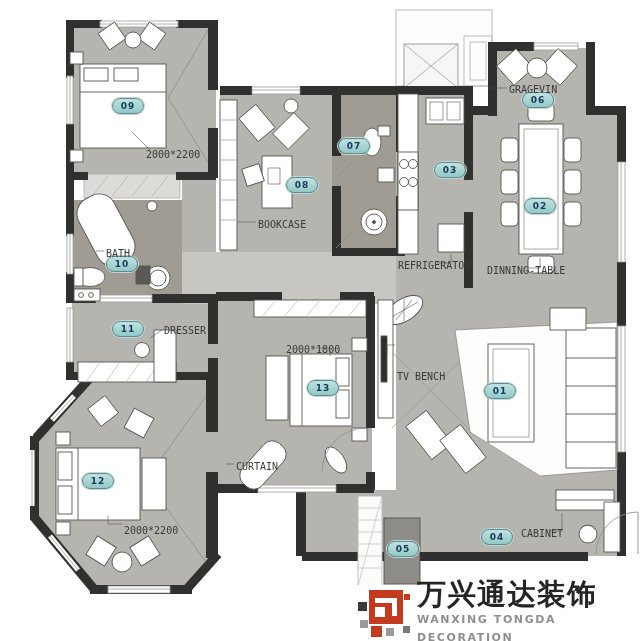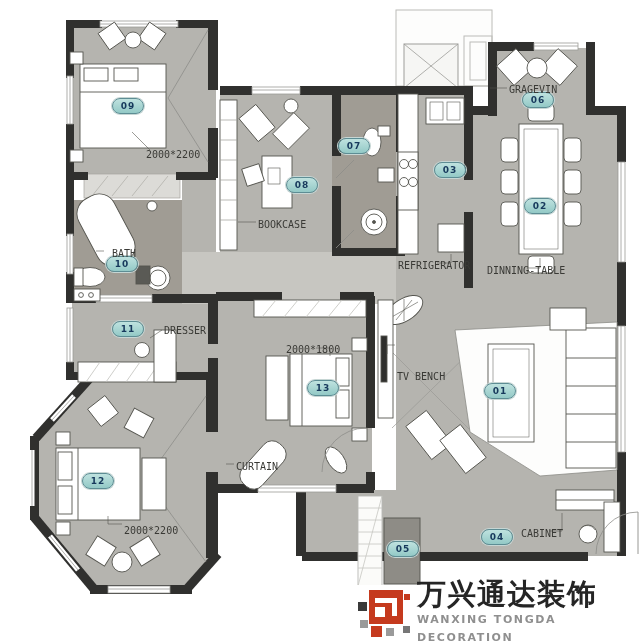--- a/index.html
+++ b/index.html
@@ -362,21 +362,21 @@
       <div class="pill" style="left: 128px; top: 106px;">09</div>
       <div class="pill" style="left: 122px; top: 264px;">10</div>
       <div class="pill" style="left: 128px; top: 329px;">11</div>
       <div class="pill" style="left: 98px; top: 481px; border-radius: 8px;">12</div>
       <div class="pill" style="left: 323px; top: 388px;">13</div>
       <div class="ann" style="left: 146px; top: 149px;">2000*2200</div>
       <div class="ann" style="left: 258px; top: 219px;">BOOKCASE</div>
       <div class="ann" style="left: 509px; top: 84px;">GRAGEVIN</div>
       <div class="ann" style="left: 398px; top: 260px;">REFRIGERATOR</div>
       <div class="ann" style="left: 487px; top: 265px;">DINNING-TABLE</div>
-      <div class="ann" style="left: 112px; top: 248px;">BATH</div>
+      <div class="ann" style="left: 106px; top: 248px;">BATH</div>
       <div class="ann" style="left: 164px; top: 325px;">DRESSER</div>
       <div class="ann" style="left: 286px; top: 344px;">2000*1800</div>
       <div class="ann" style="left: 397px; top: 341px; margin-top: 30px;">TV BENCH</div>
       <div class="ann" style="left: 236px; top: 461px;">CURTAIN</div>
       <div class="ann" style="left: 521px; top: 528px;">CABINET</div>
       <div class="ann" style="left: 124px; top: 525px;">2000*2200</div>
     </div>
 
 <div id="logo">
   <div id="logo-mark">

